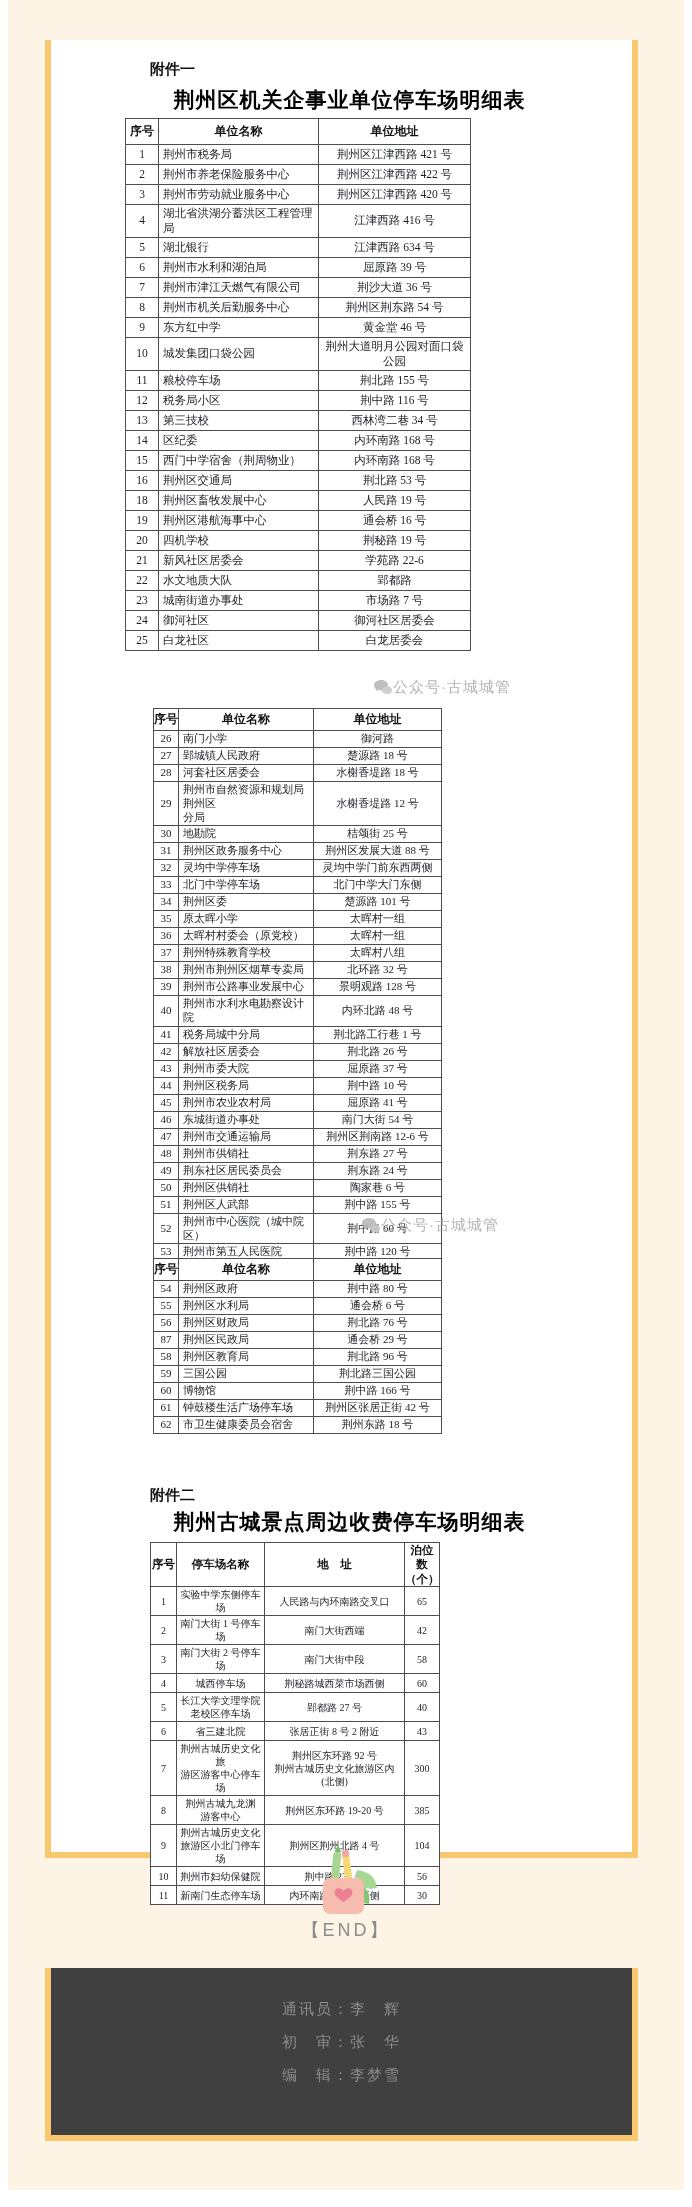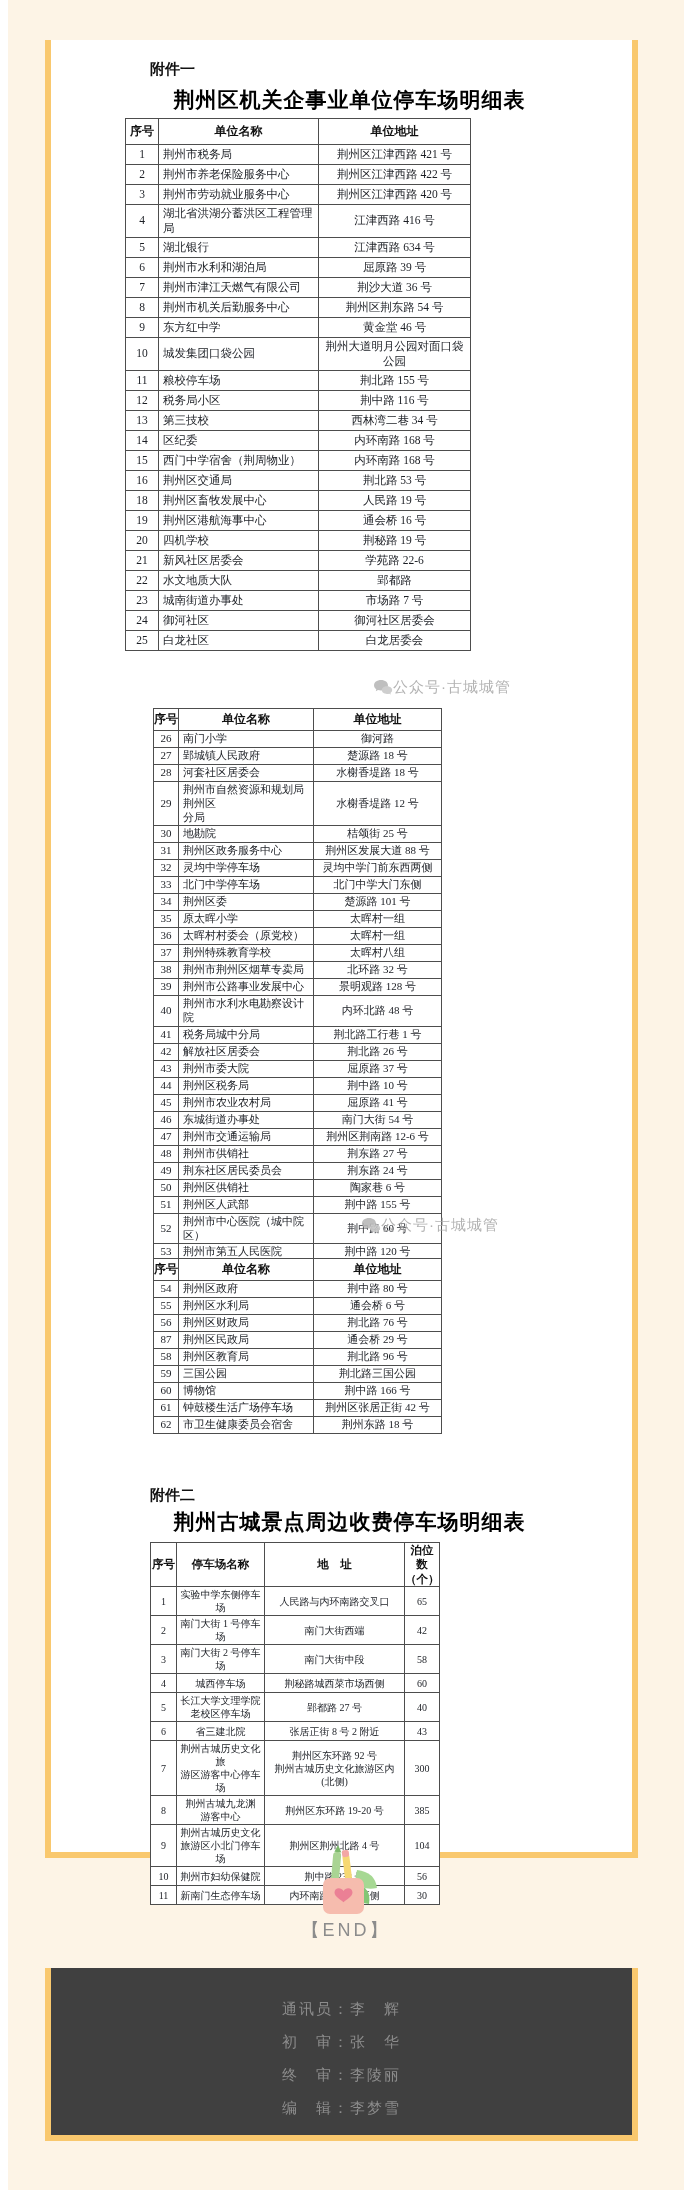--- a/index.html
+++ b/index.html
@@ -557,15 +557,14 @@
     <rect x="10" y="34" width="41" height="36" rx="7" fill="#f6bcae"></rect>
     <path d="M30.5 47 c-2.5-4 -9-3.4 -9 1.6 c0 4 6.5 7.4 9 9.6 c2.5-2.2 9-5.6 9-9.6 c0-5 -6.5-5.6 -9-1.6 Z" fill="#eb8095"></path>
   </svg>
 </div>
 
 <div class="end-text">【END】</div>
 
 <div class="footer-card">
   <div class="credit-line">通讯员：李　辉</div>
   <div class="credit-line">初　审：张　华</div>
-  <div class="credit-line">终　审：李陵丽</div>
   <div class="credit-line">编　辑：李梦雪</div>
 </div>
 
 </body></html>

